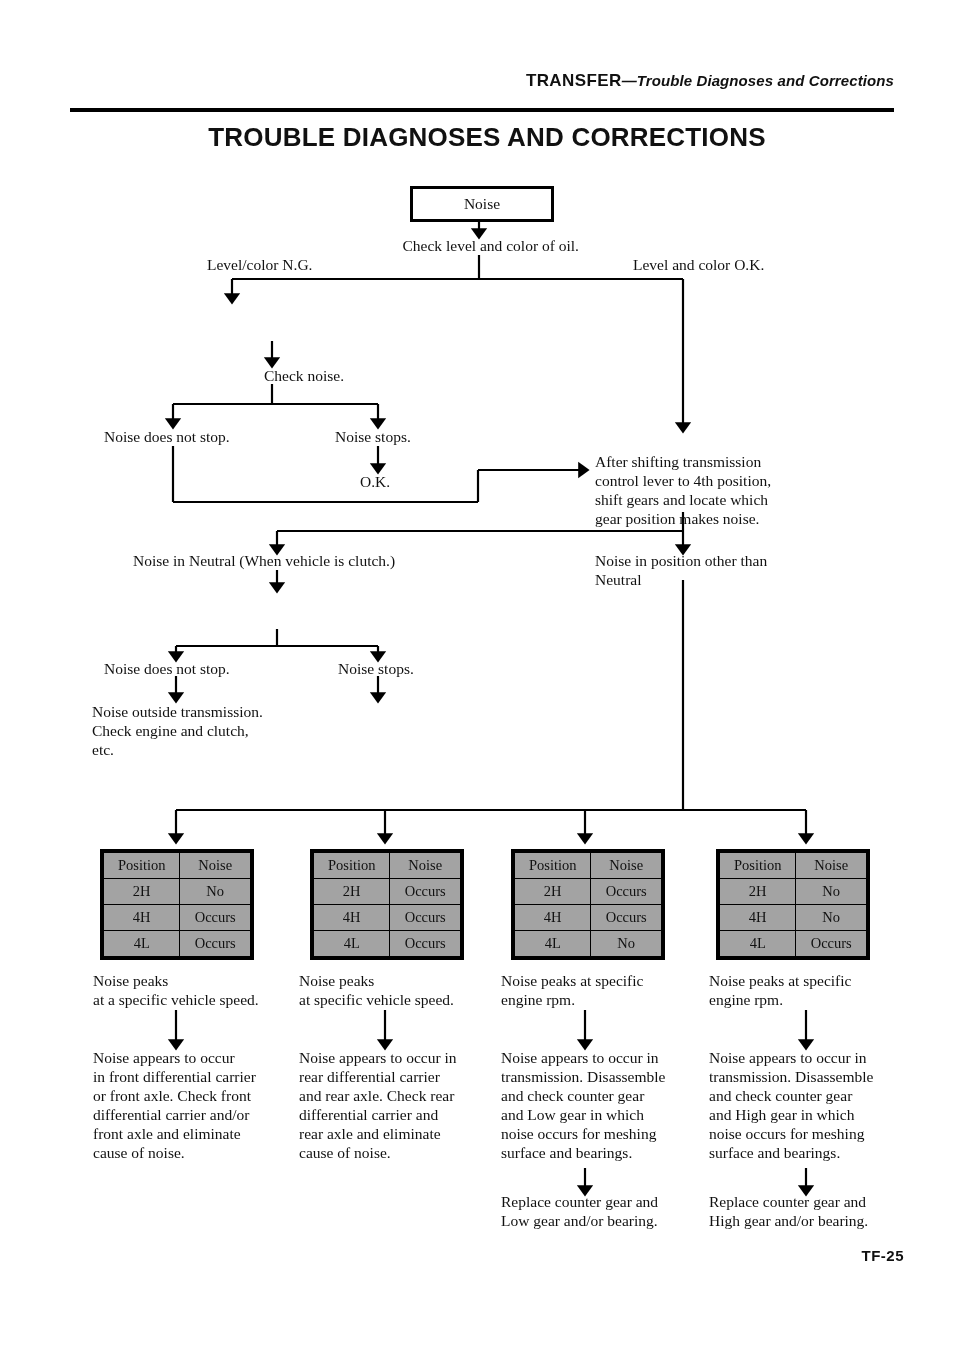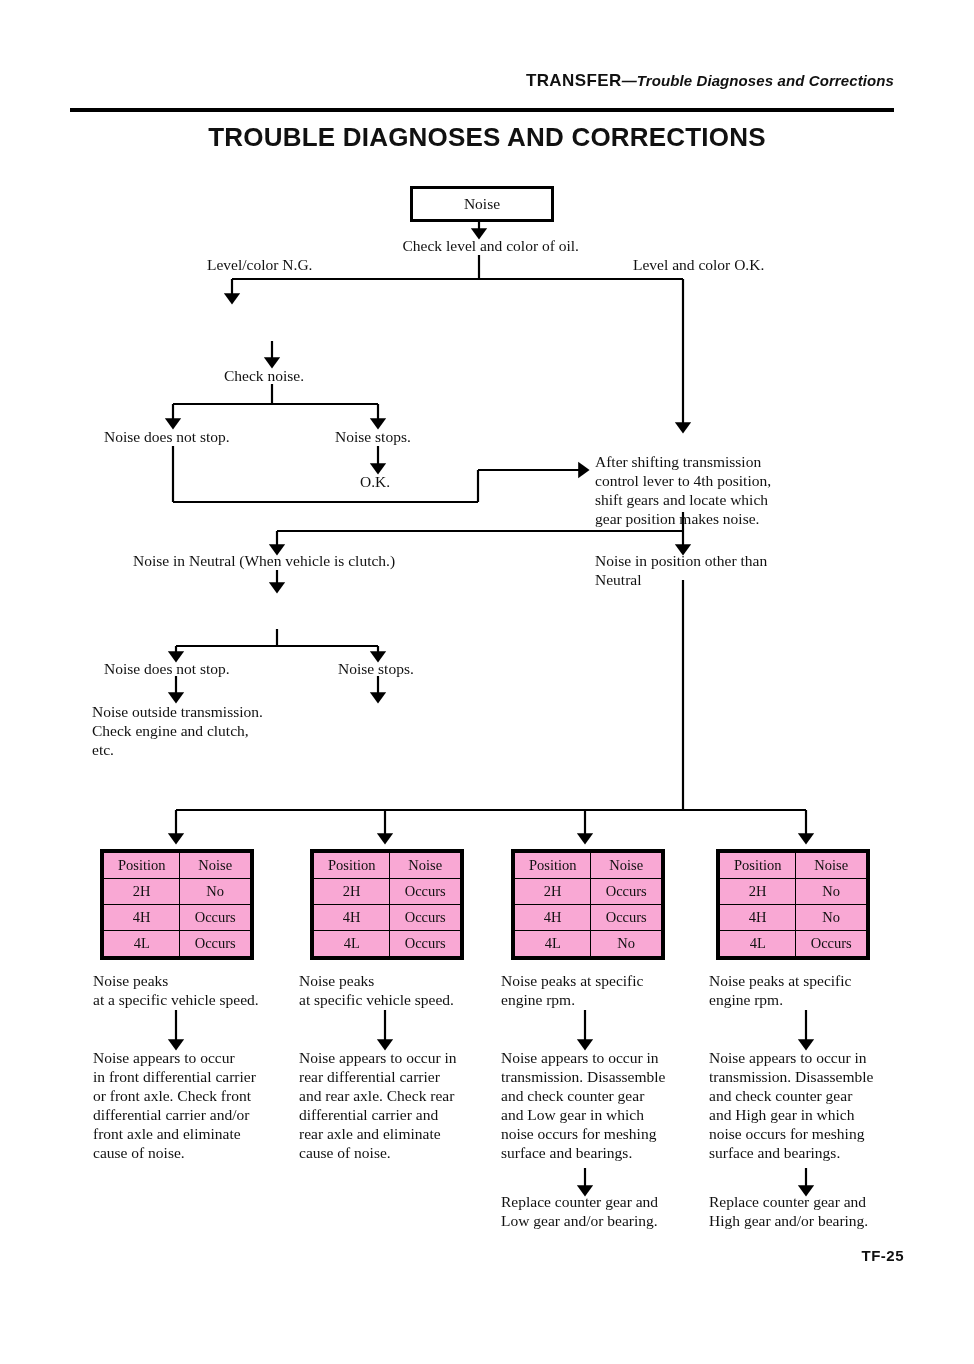--- a/index.html
+++ b/index.html
@@ -26,21 +26,21 @@
   
   .n{position:absolute;font-size:15.5px;line-height:19px;white-space:pre-line;}
   .ctr{text-align:right;}
 
   
   .startbox{position:absolute;border:3px solid #000;background:#fff;
             display:flex;align-items:center;justify-content:center;
             font-size:15.5px;}
 
   
-  .tbl{position:absolute;border:3px solid #000;background:#f9a8d4;
+  .tbl{position:absolute;border:3px solid #000;background:#a3a3a3;
        border-collapse:collapse;}
   .tbl table{border-collapse:collapse;width:100%;height:100%;}
   .tbl td{border:1px solid #000;text-align:center;font-size:14.5px;
           padding:2px 0 3px;line-height:16px;}
   .tbl td.hd{font-size:14.5px;}
   .tbl col.c1{width:52%;}
 </style>
 </head>
 <body>
 
@@ -119,21 +119,21 @@
   <div class="startbox" style="left:410px;top:186px;width:138px;height:30px;">
     <span>Noise</span>
   </div>
 
   <div class="n ctr" style="left:379px;top:236px;width:200px;">Check level and color of oil.</div>
 
   <div class="n" style="left:207px;top:255px;width:200px;">Level/color N.G.</div>
   <div class="n" style="left:633px;top:255px;width:220px;">Level and color O.K.</div>
 
 
-  <div class="n" style="left:224px;top:366px;width:160px;">Check noise.</div>
+  <div class="n" style="left:224px;top:366px;width:160px;text-align:center;">Check noise.</div>
 
   <div class="n" style="left:104px;top:427px;width:230px;">Noise does not stop.</div>
   <div class="n" style="left:335px;top:427px;width:180px;">Noise stops.</div>
   <div class="n" style="left:360px;top:472px;width:80px;">O.K.</div>
 
   <div class="n" style="left:595px;top:452px;width:280px;">After shifting transmission
 control lever to 4th position,
 shift gears and locate which
 gear position makes noise.</div>
 

